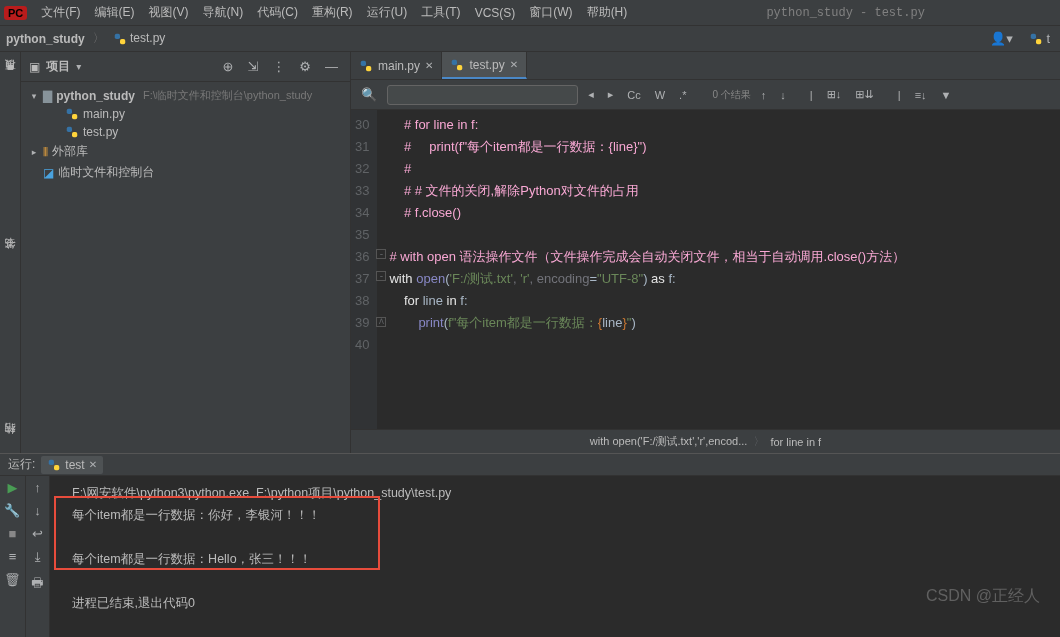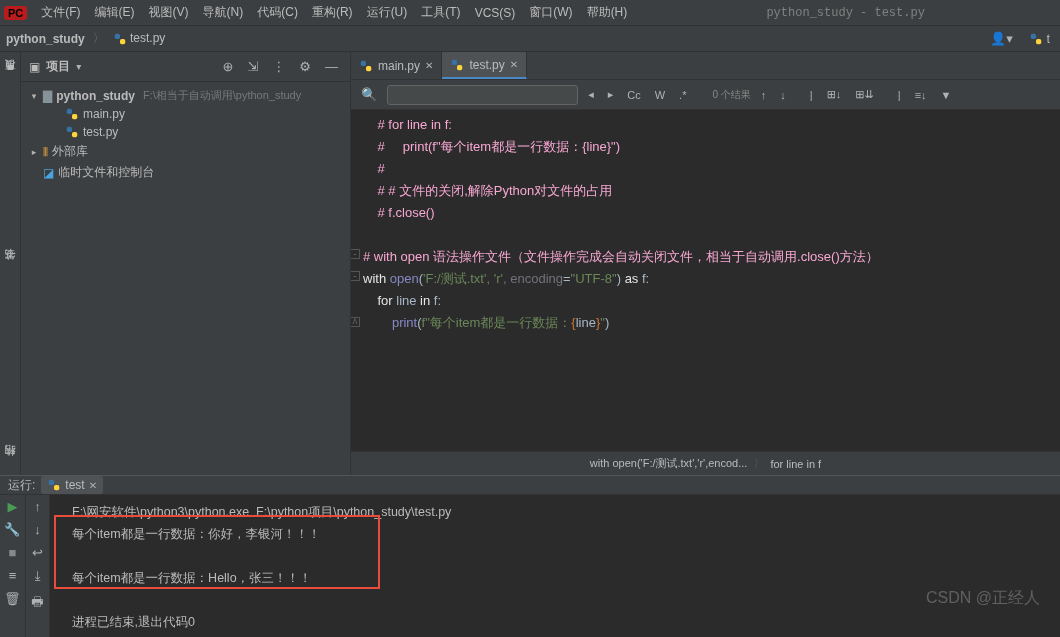--- a/index.html
+++ b/index.html
@@ -46,21 +46,21 @@
 .fold { position:absolute; left:-1px; top:3px; color:#606366; font-size:10px; border:1px solid #555; width:10px; height:10px; line-height:8px; text-align:center; }
 .c-comment { color:#f9a8d4; }
 .c-kw { color:#e5e5e5; }
 .c-str { color:#6a8759; }
 .c-fn { color:#8888c6; }
 .c-fstr { color:#6a8759; }
 .c-brace { color:#cc7832; }
 .c-param { color:#72737a; }
 .breadcrumb-bar { height:24px; background:#3c3f41; border-top:1px solid #323232; display:flex; align-items:center; padding:0 10px; gap:6px; font-size:11px; color:#bbbbbb;justify-content:center; }
 .bc-sep { color:#606366; }
-.run-panel { height:162px; background:#2b2b2b; border-top:1px solid #555; display:flex; flex-direction:column; }
+.run-panel { height:184px; background:#2b2b2b; border-top:1px solid #555; display:flex; flex-direction:column; }
 .run-header { height:22px; background:#3c3f41; border-bottom:1px solid #323232; display:flex; align-items:center; padding:0 8px; gap:6px; }
 .run-tab { display:flex; align-items:center; gap:4px; padding:2px 6px; background:#4e5254; border-radius:2px; }
 .run-body { flex:1; display:flex; }
 .run-rail { width:26px; background:#3c3f41; display:flex; flex-direction:column; align-items:center; padding:4px 0; gap:8px; border-right:1px solid #323232; }
 .run-rail2 { width:24px; background:#3c3f41; display:flex; flex-direction:column; align-items:center; padding:4px 0; gap:8px; border-right:1px solid #323232; }
 .run-icon { color:#afb1b3; font-size:13px; cursor:pointer; }
 .run-icon.play { color:#499c54; }
 .console { flex:1; font-family:Consolas,monospace; font-size:12.5px; color:#bbbbbb; padding:6px 22px; position:relative; }
 .console .out-line { line-height:22px; white-space:pre; }
 .highlight-box { position:absolute; border:2px solid #e74c3c; pointer-events:none; }
@@ -130,21 +130,21 @@
         <span class="icon-btn">⋮</span>
         <span class="icon-btn">⚙</span>
         <span class="icon-btn">—</span>
       </div>
     </div>
     <div class="tree">
       <div class="tree-row">
         <span class="caret">▾</span>
         <span class="dir-icon">▇</span>
         <b>python_study</b>
-          <span class="path-hint">F:\相当于自动调用\python_study</span>
+          <span class="path-hint">F:\临时文件和控制台\python_study</span>
       </div>
       <div class="tree-row tree-indent-2">
         <svg class="pyicon" viewBox="0 0 16 16">
             <rect x="2" y="2" width="6" height="6" rx="2" fill="#3572A5"></rect>
             <rect x="8" y="8" width="6" height="6" rx="2" fill="#FFD43B"></rect>
           </svg>
         <span>main.py</span>
       </div>
       <div class="tree-row tree-indent-2">
         <svg class="pyicon" viewBox="0 0 16 16">
@@ -196,20 +196,33 @@
       <span class="find-btn">↑</span>
       <span class="find-btn">↓</span>
       <span class="find-btn" style="margin-left:10px">|</span>
       <span class="find-btn">⊞↓</span>
       <span class="find-btn">⊞⇊</span>
       <span class="find-btn" style="margin-left:10px">|</span>
       <span class="find-btn">≡↓</span>
       <span class="find-btn">▼</span>
     </div>
     <div class="code-area">
+      <div class="gutter" id="gutter">
+          <div>30</div>
+          <div>31</div>
+          <div>32</div>
+          <div>33</div>
+          <div>34</div>
+          <div>35</div>
+          <div>36</div>
+          <div>37</div>
+          <div>38</div>
+          <div>39</div>
+          <div>40</div>
+        </div>
       <div class="code" id="code"><div class="line">    <span class="c-comment"># for line in f:</span></div><div class="line">    <span class="c-comment">#     print(f"每个item都是一行数据：{line}")</span></div><div class="line">    <span class="c-comment">#</span></div><div class="line">    <span class="c-comment"># # 文件的关闭,解除Python对文件的占用</span></div><div class="line">    <span class="c-comment"># f.close()</span></div><div class="line"><span class=""></span></div><div class="line"><span class="fold">-</span><span class="c-comment"># with open 语法操作文件（文件操作完成会自动关闭文件，相当于自动调用.close()方法）</span></div><div class="line"><span class="fold">-</span><span class="c-kw">with </span><span class="c-fn">open</span>(<span class="c-str">'F:/测试.txt'</span><span class="c-param">, </span><span class="c-str">'r'</span><span class="c-param">, </span><span class="c-param">encoding</span>=<span class="c-str">"UTF-8"</span>) <span class="c-kw">as</span> f:</div><div class="line">    <span class="c-kw">for</span> line <span class="c-kw">in</span> f:</div><div class="line"><span class="fold" style="top:5px">˄</span>        <span class="c-fn">print</span>(<span class="c-fstr">f"每个item都是一行数据：</span><span class="c-brace">{</span>line<span class="c-brace">}</span><span class="c-fstr">"</span>)</div><div class="line"><span class=""></span></div></div>
     </div>
     <div class="breadcrumb-bar">
       <span>with open('F:/测试.txt','r',encod...</span>
       <span class="bc-sep">〉</span>
       <span>for line in f</span>
     </div>
   </div>
 </div>
 

